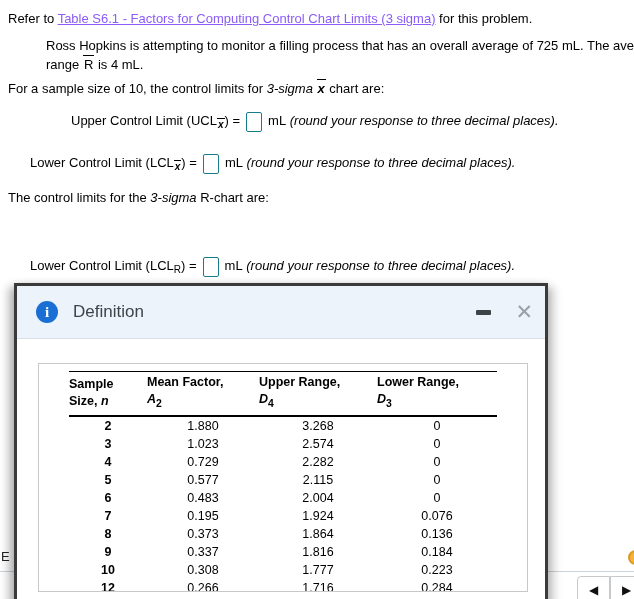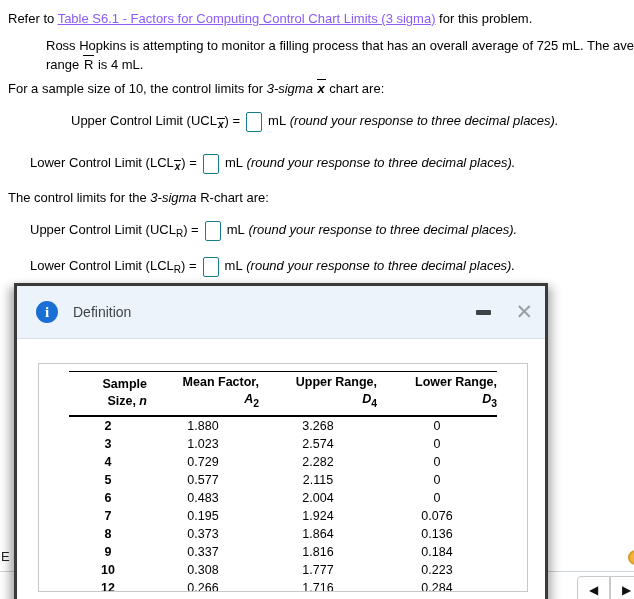--- a/index.html
+++ b/index.html
@@ -30,29 +30,29 @@
   .help-dot { left:628px; top:550px; width:15px; height:15px; border-radius:50%;
               background:#f5b23c; border:2px solid #d99a21; z-index:1; }
 
   .dialog { left:14px; top:283px; width:534px; height:330px; background:#fff;
             border:3px solid #3a3a3a; z-index:5; box-shadow:-5px 4px 9px rgba(0,0,0,.30), 5px 4px 9px rgba(0,0,0,.25); }
   .dlg-header { height:53px; background:#edf3fa; border-bottom:1px solid #d8e0ea;
                 display:flex; align-items:center; padding:0 12px 0 19px; }
   .info-ic { width:22px; height:22px; border-radius:50%; background:#1a6fd4; color:#fff;
              display:flex; align-items:center; justify-content:center; flex:0 0 auto;
              font-family:"Liberation Serif", serif; font-weight:bold; font-size:15px; }
-  .dlg-title { margin-left:15px; font-size:14px; color:#3f4449; }
+  .dlg-title { margin-left:15px; font-size:17px; color:#3f4449; }
   .dlg-spacer { flex:1; }
   .min-ic { width:15px; height:5px; background:#3e4347; border-radius:1px; margin-right:24px; cursor:pointer; }
   .close-ic { font-size:21px; color:#9aa0a6; line-height:1; cursor:pointer; font-family:"DejaVu Sans", sans-serif; }
 
   .tbox { position:absolute; left:21px; top:77px; width:490px; height:229px;
           border:1px solid #c8c8c8; background:#fff; overflow:hidden; }
   .tbox table { border-collapse:collapse; margin:7px auto 0; }
-  .tbox th { font-weight:bold; font-size:12.5px; line-height:17px; text-align:right;
+  .tbox th { font-weight:bold; font-size:12.5px; line-height:17px; text-align:left;
              border-top:1.5px solid #000; border-bottom:2.5px solid #000; padding:2px 0 3px; }
   .tbox td { font-size:12.5px; text-align:center; height:18px; line-height:18px; }
   .tbox tbody tr:last-child td { border-bottom:1.5px solid #000; }
   .w1{width:78px;} .w2{width:112px;} .w3{width:118px;} .w4{width:120px;}
   td.c0 { font-weight:bold; }
 
   .pager { left:577px; top:576px; z-index:6; display:flex; }
   .pgbtn { width:33px; height:28px; background:#fff; border:1px solid #c6cacd;
            display:flex; align-items:center; justify-content:center; font-size:12px; color:#111; cursor:pointer; }
   .pgbtn.first { border-radius:4px 0 0 0; }
@@ -67,21 +67,20 @@
   <div class="abs para"><span>Ross Hopkins is attempting to monitor a filling process that has an overall average of 725 mL.  The average range </span><span class="overbar">R</span><span> is 4 mL.</span></div>
 
   <div class="abs h1"><span>For a sample size of 10, the control limits for </span><span class="it">3-sigma </span><span class="overbar bi">x</span><span> chart are:</span></div>
 
   <div class="abs frow f1"><span>Upper Control Limit (UCL</span><sub class="sub"><span class="overbar bi">x</span></sub><span>) =</span><input class="ansbox" type="text" value="" style=""><span>mL</span>&nbsp;<span class="it">(round your response to three decimal places).</span></div>
 
   <div class="abs frow f2"><span>Lower Control Limit (LCL</span><sub class="sub"><span class="overbar bi">x</span></sub><span>) =</span><input class="ansbox" type="text" value="" style=""><span>mL</span>&nbsp;<span class="it">(round your response to three decimal places).</span></div>
 
   <div class="abs h2"><span>The control limits for the </span><span class="it">3-sigma</span><span> R-chart are:</span></div>
 
-  <div class="abs frow f3"><span>Upper Control Limit (UCL</span><sub class="sub">R</sub><span>) =</span><input class="ansbox" type="text" value="" style=""><span>mL</span>&nbsp;<span class="it">(round your response to three decimal places).</span></div>
 
   <div class="abs frow f4"><span>Lower Control Limit (LCL</span><sub class="sub">R</sub><span>) =</span><input class="ansbox" type="text" value="" style=""><span>mL</span>&nbsp;<span class="it">(round your response to three decimal places).</span></div>
 
   <div class="abs page-divider"></div>
   <div class="abs bg-e">E</div>
   <div class="abs help-dot"></div>
 
   <div class="abs dialog">
     <div class="dlg-header">
       <div class="info-ic">i</div>

